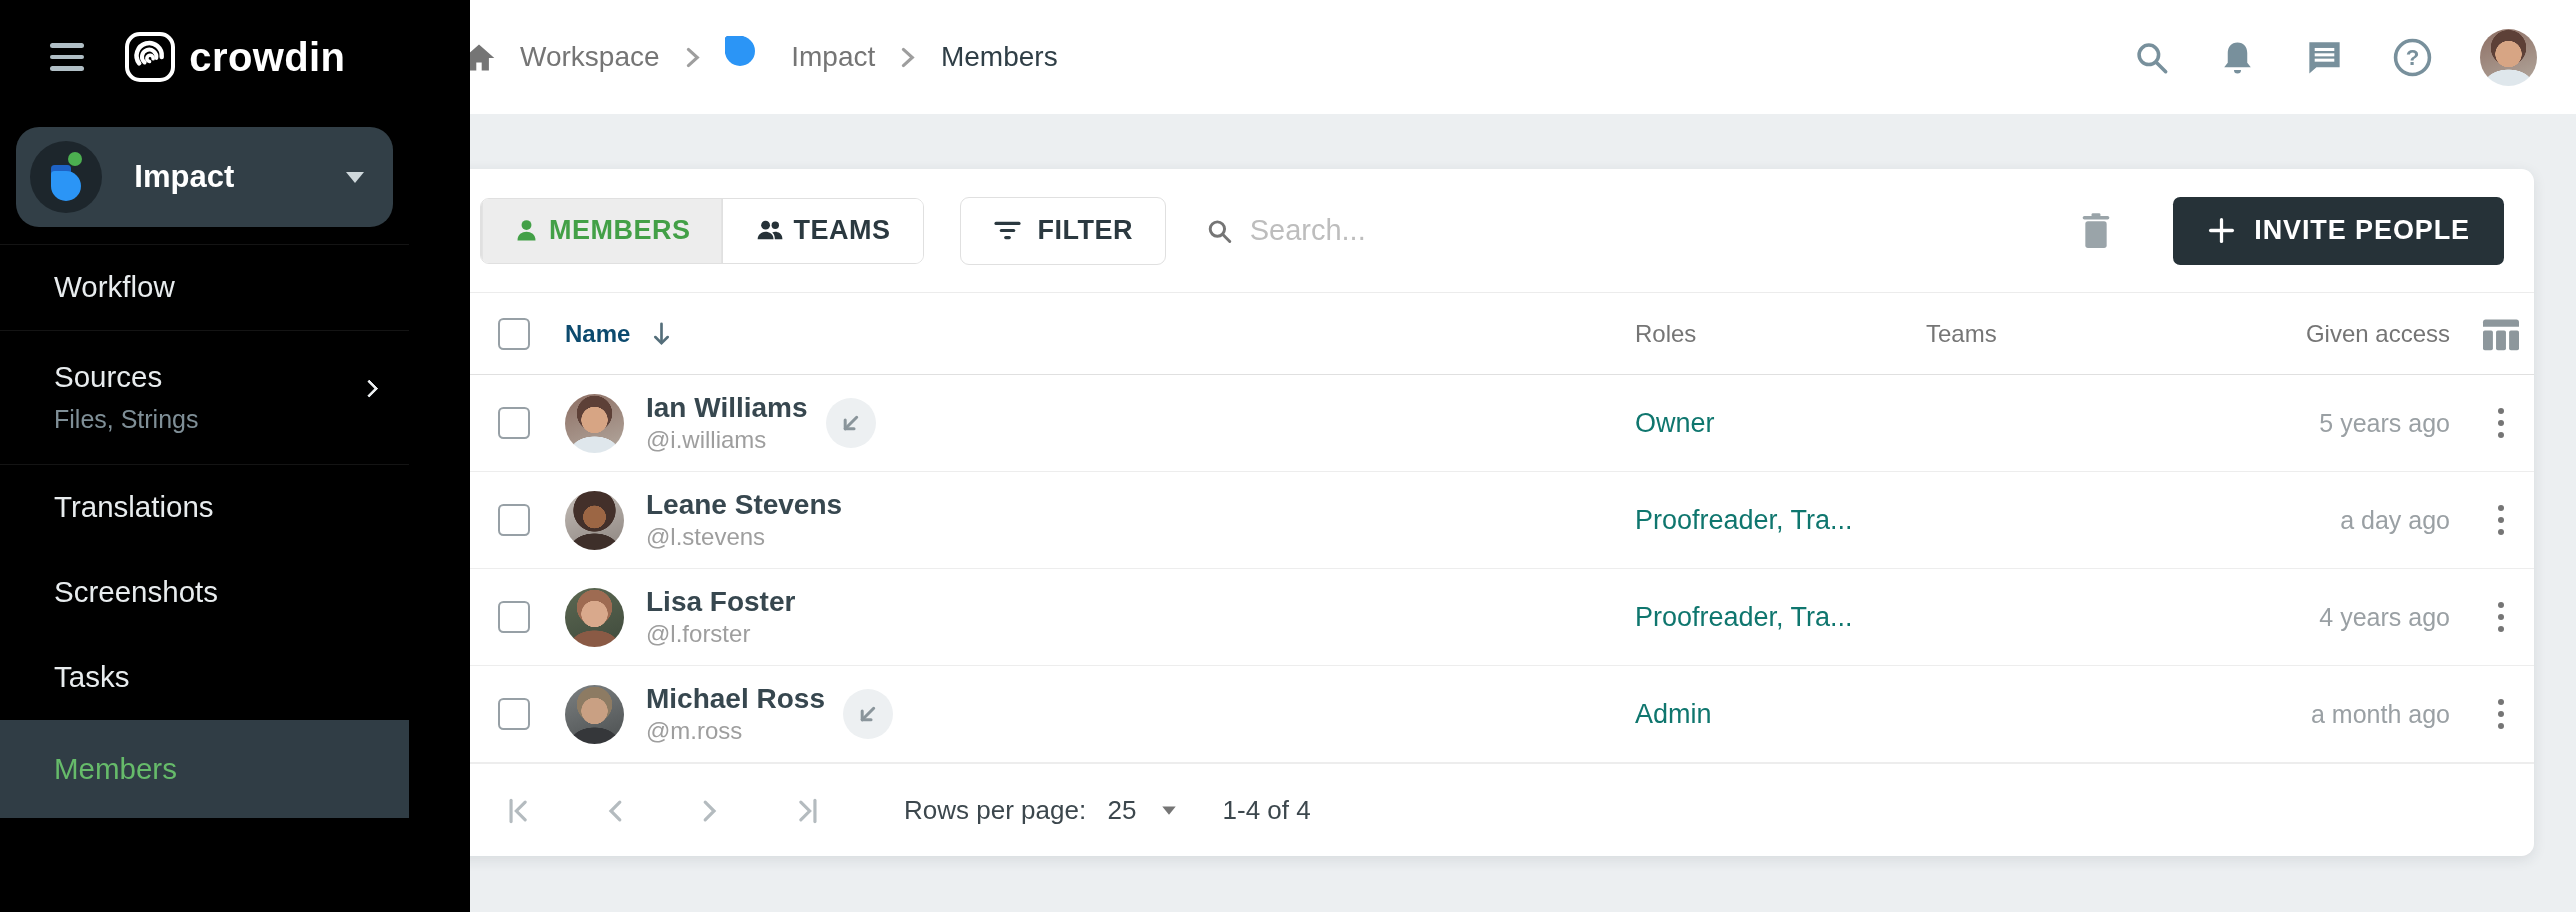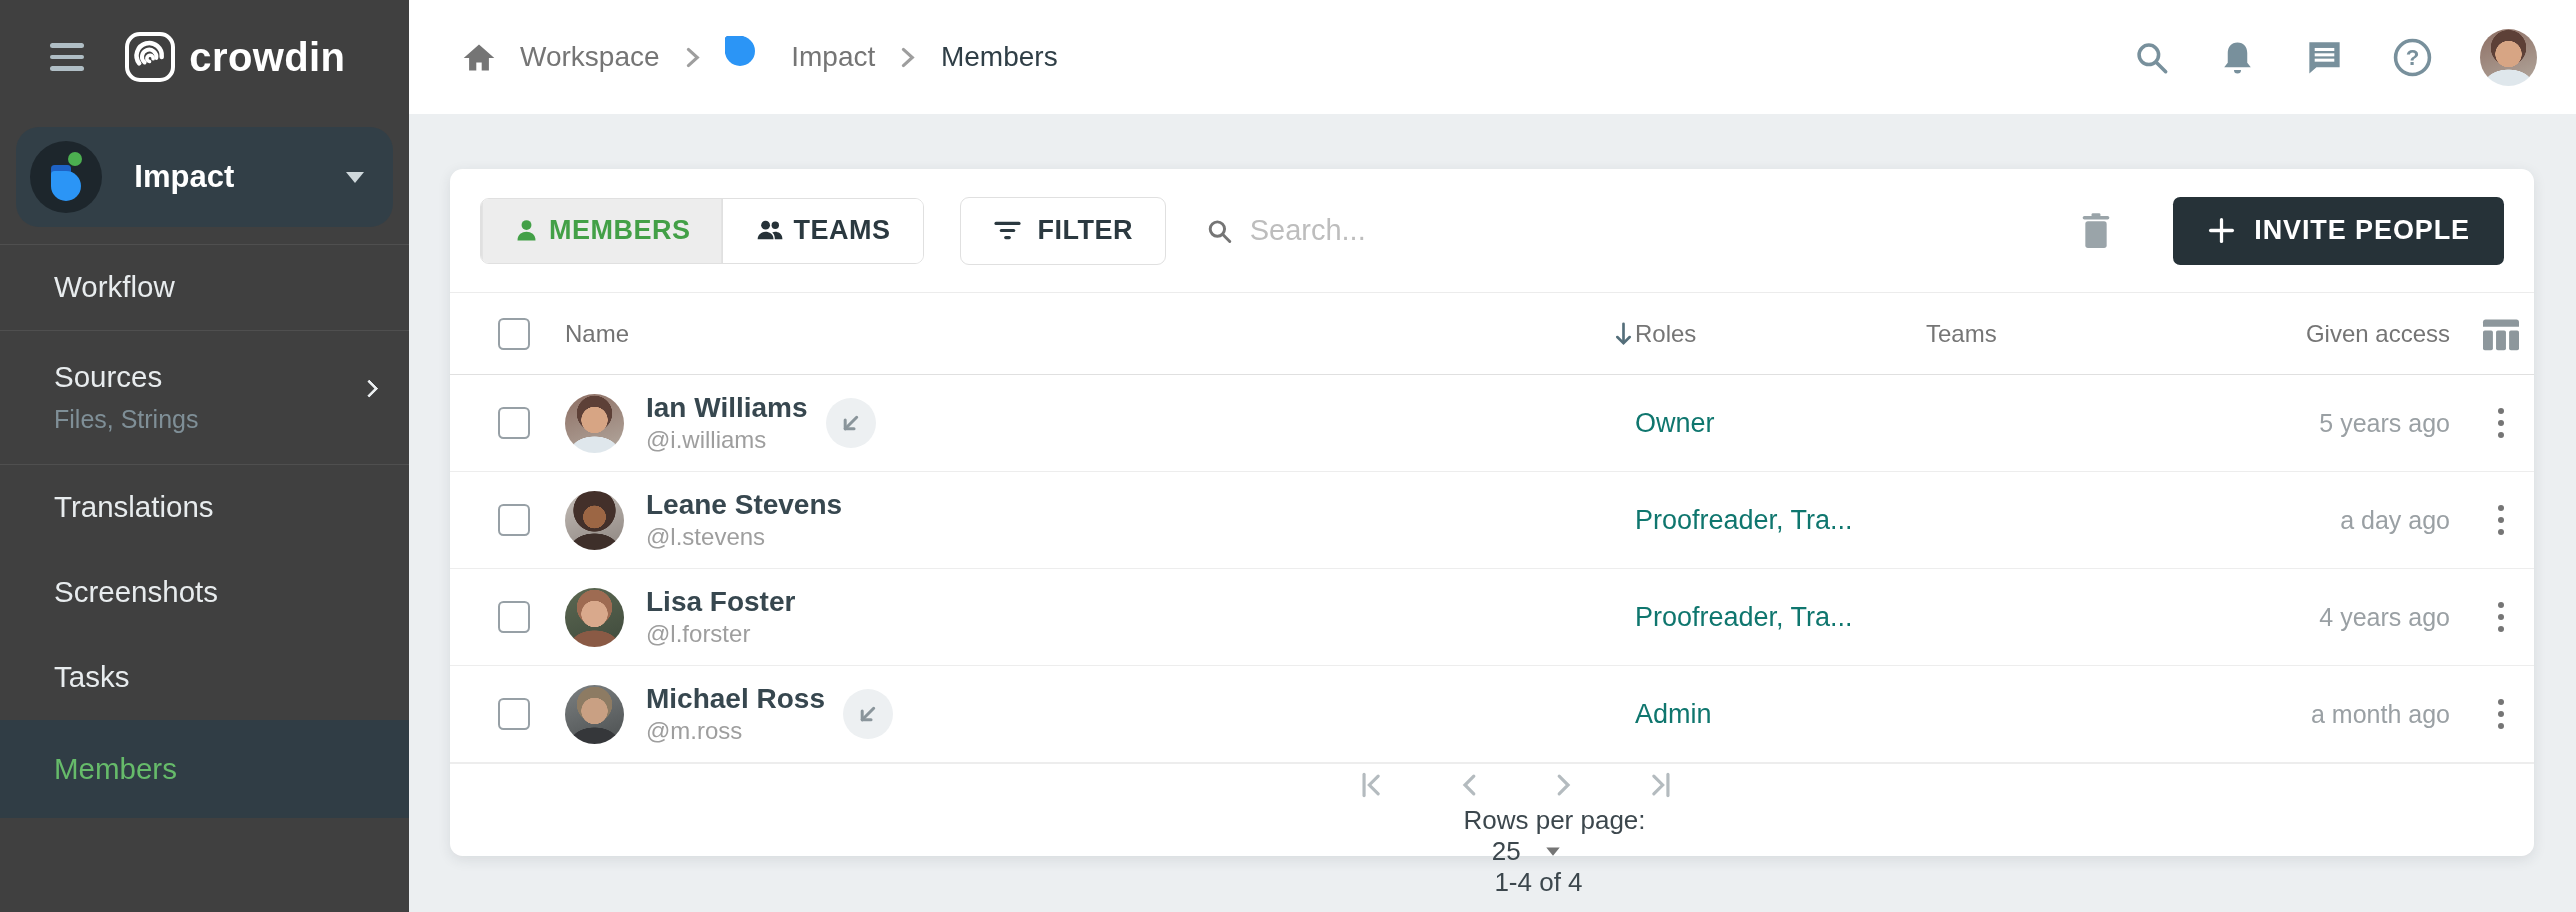--- a/index.html
+++ b/index.html
@@ -7,22 +7,22 @@
   body {
     font-family: "Liberation Sans", sans-serif;
     background: #eceff1;
     position: relative;
     overflow: hidden;
     color: #37474f;
   }
 
   
   .sidebar {
-    position: absolute; left: 0; top: 0; width: 409px; height: 912px;
-    background: #404040; z-index: 5;
+    position: absolute; left: 0; top: 0; width: 470px; height: 912px;
+    background: #000000; z-index: 5;
   }
   .sidebar-top { height: 114px; display: flex; align-items: center; padding-left: 50px; }
   .hamburger { width: 34px; display: flex; flex-direction: column; gap: 7.2px; cursor: pointer; }
   .hamburger span { display: block; height: 4.5px; border-radius: 2.7px; background: #b0bec5; }
   .logo-wrap { display: flex; align-items: center; gap: 14.3px; margin-left: 41px; }
   .logo-mark {
     width: 50px; height: 50px; border: 4.5px solid #fff; border-radius: 15px;
     display: flex; align-items: center; justify-content: center;
   }
   .logo-text { color: #fff; font-size: 40px; font-weight: 700; letter-spacing: 0.4px; }
@@ -139,21 +139,21 @@
     letter-spacing: 0.9px; border: none; cursor: pointer; font-family: inherit;
   }
 
   .grid {
     display: grid;
     grid-template-columns: 67px 81px 989px 291px 325px 217px 66px;
     padding-left: 48px; align-items: center;
   }
   .thead { height: 83px; border-top: 0.9px solid #ececec; border-bottom: 0.9px solid #e0e0e0; }
   .th { font-size: 24px; color: #757575; }
-  .th--name { grid-column: 2 / 4; display: flex; align-items: center; gap: 19.7px; color: #737373; font-weight: 400; justify-content: space-between; }
+  .th--name { grid-column: 2 / 4; display: flex; align-items: center; gap: 19.7px; color: #0c4a6e; font-weight: 700; }
   .th--right { text-align: right; padding-right: 18px; }
   .th--actions { display: flex; justify-content: center; }
 
   .checkbox {
     width: 32px; height: 32px; border: 2.7px solid #97a0a6; border-radius: 5.4px; background: #fff; cursor: pointer;
   }
   .trow { height: 97px; border-bottom: 0.9px solid #ededed; cursor: pointer; }
   .trow:last-of-type { border-bottom: none; }
   .name-cell { display: flex; align-items: center; gap: 18px; }
   .name-block { display: flex; flex-direction: column; gap: 2.7px; }
@@ -166,21 +166,21 @@
   .cell-roles { font-size: 27px; color: #0f766e; }
   .cell-time { font-size: 25px; color: #9aa0a4; text-align: right; padding-right: 18px; }
   .kebab {
     display: flex; flex-direction: column; gap: 5.4px; align-items: center; justify-content: center;
     width: 66px; height: 63px; cursor: pointer; background: none; border: none;
   }
   .kebab i { width: 6.3px; height: 6.3px; border-radius: 50%; background: #757575; }
 
   .tfoot {
     height: 94px; border-top: 0.9px solid #ededed; display: flex; align-items: center;
-    padding-left: 48px; font-size: 26px; color: #3c474d; font-weight: 500; flex-direction: column;
+    padding-left: 48px; font-size: 26px; color: #3c474d; font-weight: 500;
   }
   .pg-btn { width: 41px; height: 41px; display: flex; align-items: center; justify-content: center; cursor: pointer; background: none; border: none; }
   .pg-group { display: flex; align-items: center; gap: 55px; }
   .rpp-label { margin-left: 77px; }
   .rpp-value { margin-left: 21.5px; display: flex; align-items: center; gap: 23px; cursor: pointer; }
   .rpp-value .caret-down { border-top-color: #757575; transform: scale(0.75); }
   .pg-range { margin-left: 45px; }
 
   svg { display: block; }
 </style>

